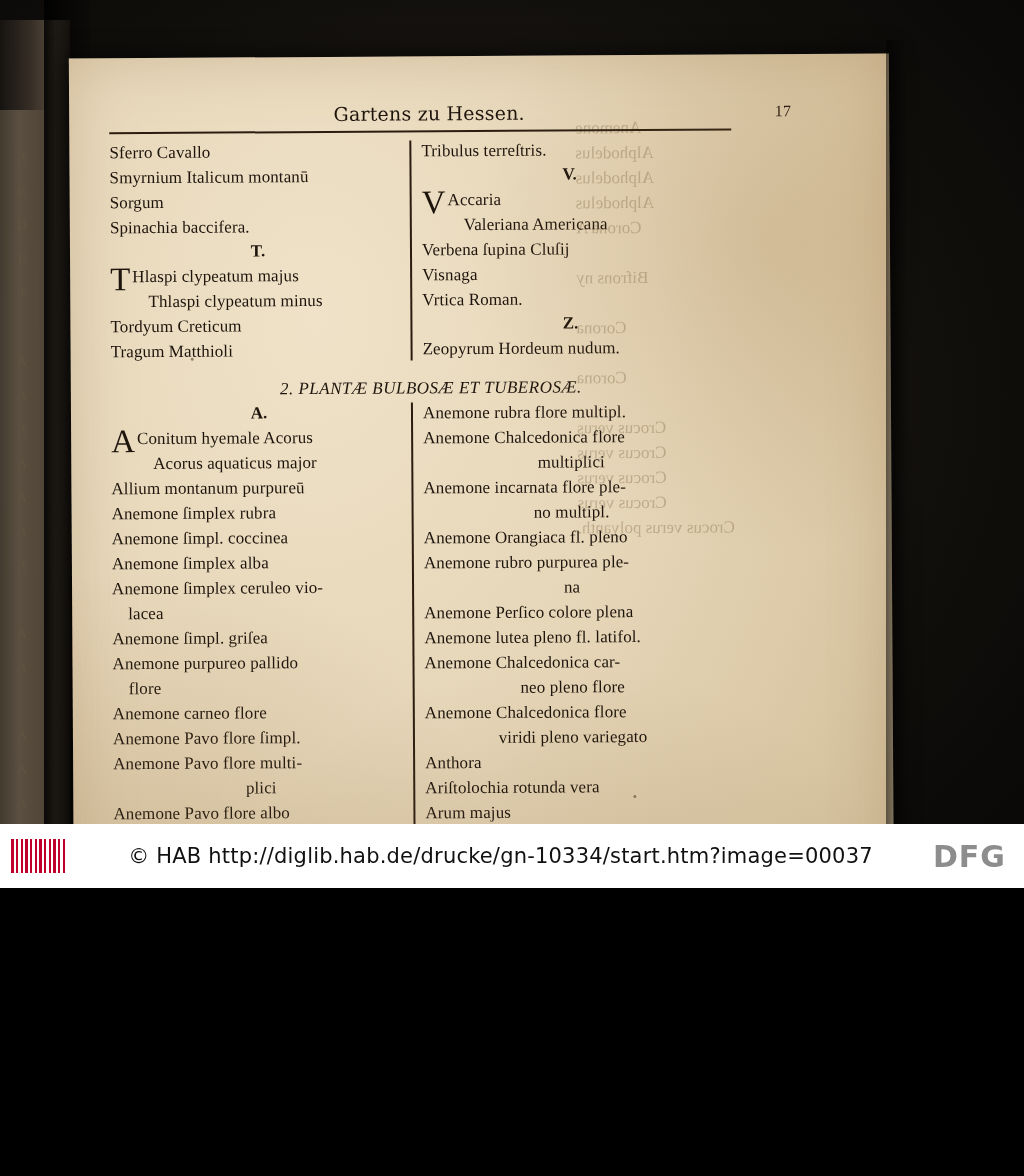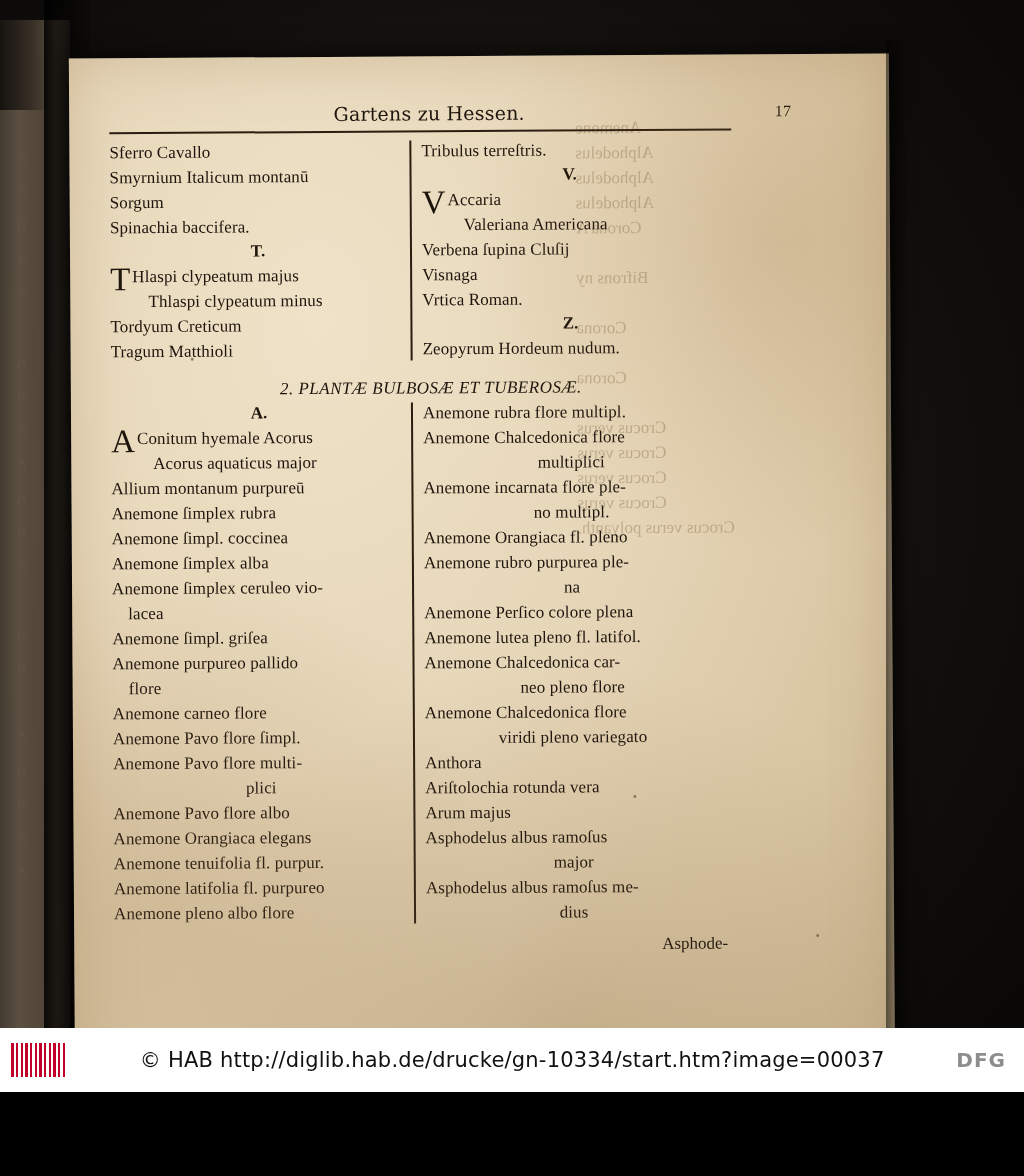--- a/index.html
+++ b/index.html
@@ -9,21 +9,21 @@
   }
   body {
     width: 1024px;
     height: 1176px;
     overflow: hidden;
     font-family: "Liberation Serif", serif;
   }
   .scan {
     position: relative;
     width: 1024px;
-    height: 1092px;
+    height: 888px;
     background: #0d0b09;
     overflow: hidden;
   }
   
   .backdrop {
     position: absolute;
     inset: 0;
     background:
       radial-gradient(ellipse at 45% 45%, #2a241d 0%, #110f0c 62%, #080706 100%);
   }
@@ -227,21 +227,21 @@
   .credit-text {
     flex: 1;
     text-align: center;
     font-size: 21px;
     color: #111;
     font-family: "DejaVu Sans", sans-serif;
     letter-spacing: 0.2px;
   }
   .dfg {
     margin-right: 18px;
-    font-size: 20px;
+    font-size: 30px;
     font-weight: bold;
     color: #8d8d8d;
     letter-spacing: 1px;
     font-family: "DejaVu Sans", sans-serif;
   }
   .scan-edge {
     position: absolute;
     left: 886px;
     top: 40px;
     width: 22px;

